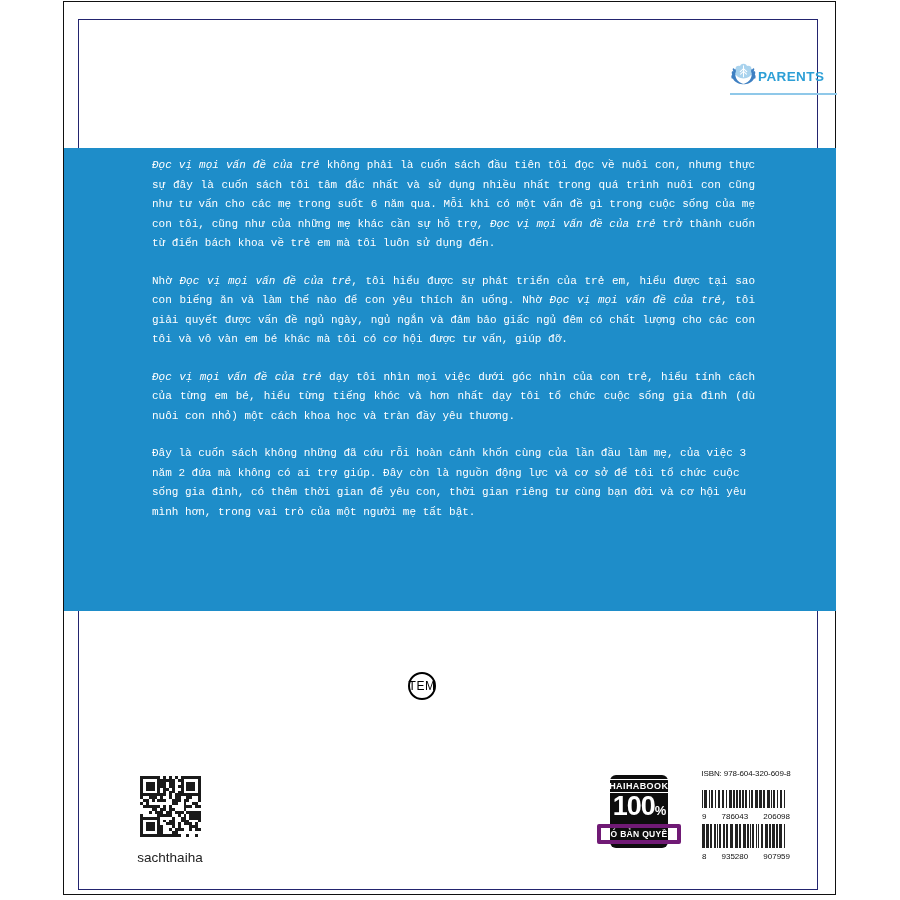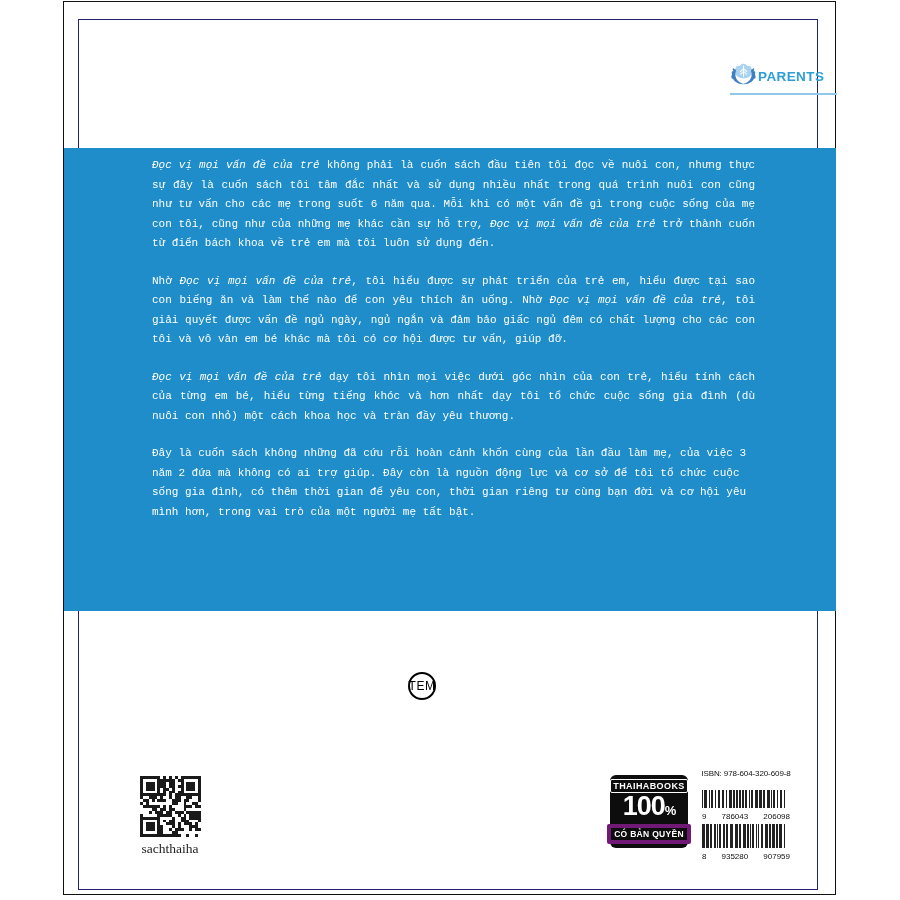--- a/index.html
+++ b/index.html
@@ -27,24 +27,24 @@
   .review .bd{font-weight:bold;}
 
   
   .stamp{position:absolute;left:408px;top:672px;width:28px;height:28px;border:2px solid #000;
          border-radius:50%;display:flex;align-items:center;justify-content:center;
          font-size:12px;letter-spacing:.5px;color:#000;box-sizing:border-box;background:#fff;}
 
   
   .qr-block{position:absolute;left:124px;top:776px;width:92px;text-align:center;}
   .qr-code{display:inline-block;width:61px;height:61px;}
-  .qr-caption{margin-top:0;font-size:13.5px;color:#222;font-family:Liberation Serif, serif;}
-
-  
-  .badge{position:absolute;left:610px;top:775px;width:78px;height:73px;background:#0d0d0d;
+  .qr-caption{margin-top:9px;font-size:13.5px;color:#222;}
+
+  
+  .badge{position:absolute;left:610px;top:775px;width:58px;height:73px;background:#0d0d0d;
          border-radius:6px;box-sizing:border-box;padding:4px 4px;display:flex;flex-direction:column;
          align-items:center;justify-content:space-between;color:#fff;}
   .badge-brand{font-size:9px;font-weight:bold;letter-spacing:.4px;border:1px solid #fff;
                border-radius:2px;padding:1px 2px;white-space:nowrap;}
   .badge-percent{font-size:27px;font-weight:bold;line-height:24px;letter-spacing:-1px;}
   .badge-percent .pct{font-size:13px;vertical-align:baseline;}
   .badge-caption{font-size:8.5px;font-weight:bold;border:4px solid #701a75;border-radius:2px;
                  padding:1px 3px;white-space:nowrap;letter-spacing:.3px;}
 
   

